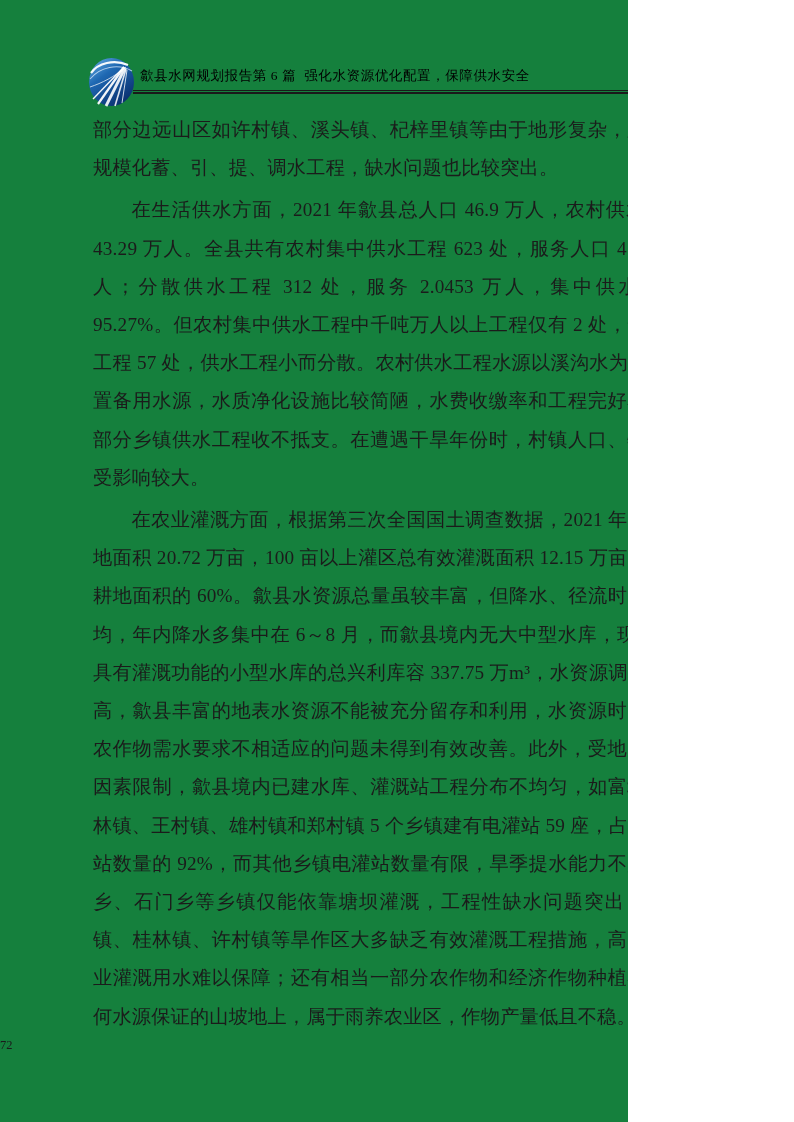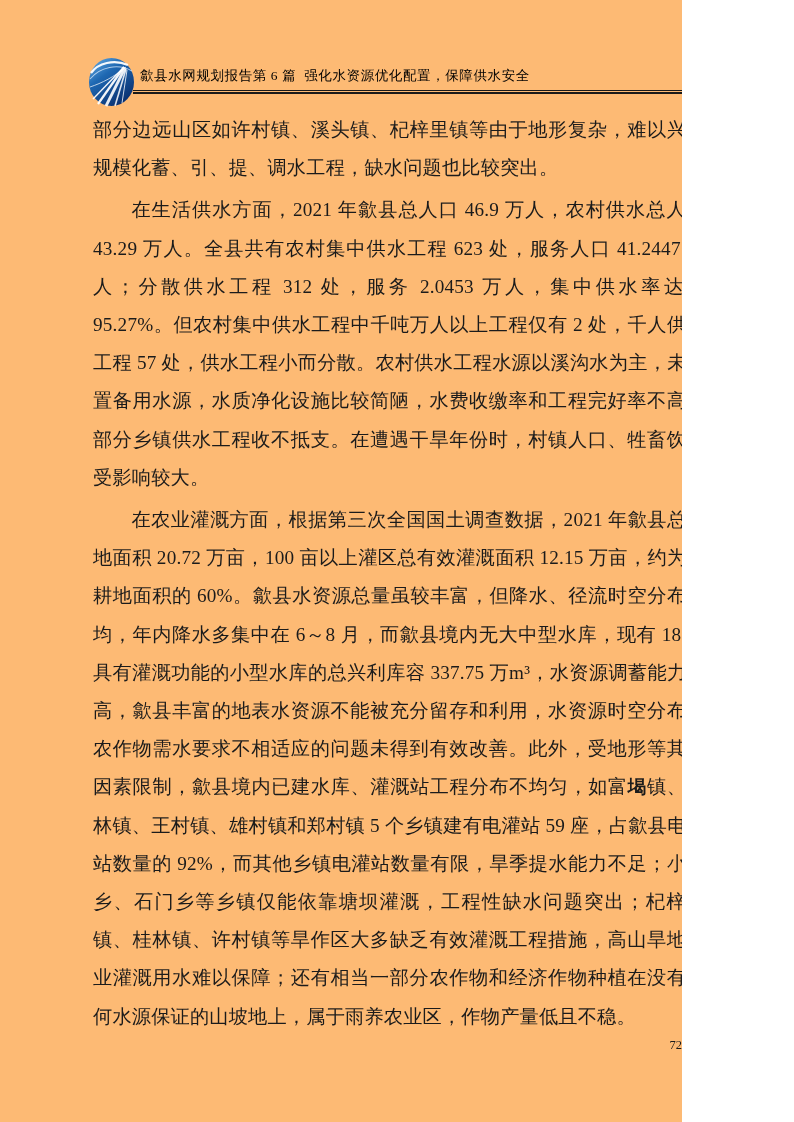--- a/index.html
+++ b/index.html
@@ -2,23 +2,23 @@
 <html lang="zh"><head>
 <meta charset="utf-8">
 <style>
   html, body {
     margin: 0;
     padding: 0;
     background: #ffffff;
   }
   .page {
     position: relative;
-    width: 682px;
+    width: 628px;
     height: 1122px;
-    background: #fdba74;
+    background: #15803d;
     overflow: hidden;
     font-family: "Liberation Serif", "DejaVu Serif", serif;
   }
 
   
   .logo {
     position: absolute;
     left: 88px;
     top: 57px;
     width: 47px;
@@ -70,21 +70,21 @@
     font-family: "DejaVu Sans", sans-serif;
     font-size: 18.5px;
   }
 
   
   .page-number {
     position: absolute;
     left: 0;
     right: 0;
     top: 1038px;
-    text-align: right;
+    text-align: left;
     font-size: 12.5px;
     color: #1b1b1b;
   }
 </style>
 </head>
 <body>
 
 <div class="page">
 
   <div>

